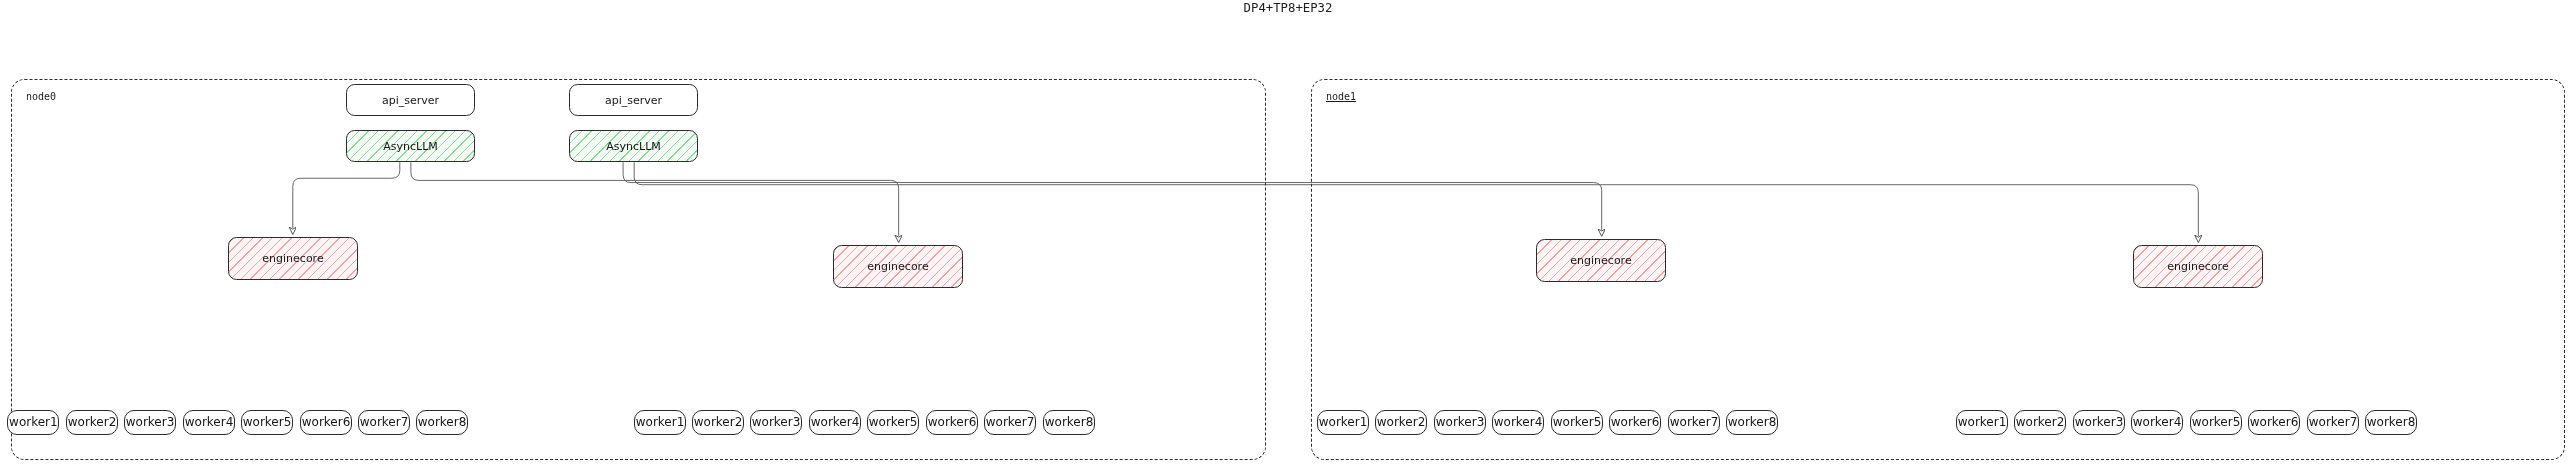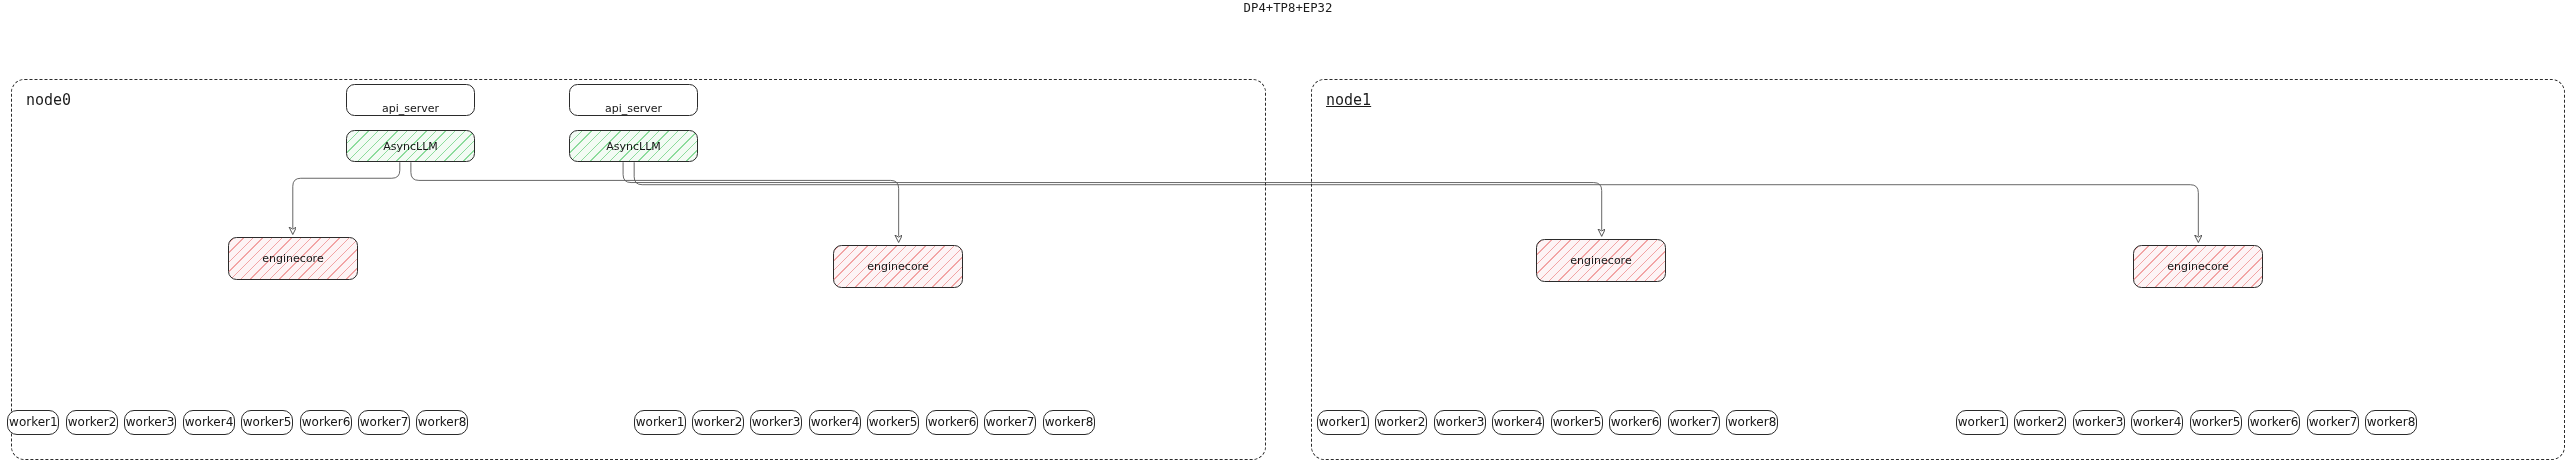--- a/index.html
+++ b/index.html
@@ -41,41 +41,40 @@
   .cluster {
     position: absolute;
     border: 1.4px dashed #2b2b2b;
     border-radius: 13.5px;
     box-sizing: border-box;
     background: transparent;
   }
   .cluster-label {
     position: absolute;
     font-family: "DejaVu Sans Mono", monospace;
-    font-size: 15px;
+    font-size: 10px;
     color: #1c1c1c;
     white-space: nowrap;
   }
   .node {
     position: absolute;
     box-sizing: border-box;
     border: 1.5px solid #2b2b2b;
     border-radius: 7.4px;
     display: flex;
     align-items: center;
     justify-content: center;
     font-size: 11px;
     color: #161616;
     background: #ffffff;
     white-space: nowrap;
   }
   .node.api {
     border-radius: 8.6px;
     background: #ffffff;
-    align-items: flex-end;
   }
   .node.asyncllm {
     border-radius: 8.6px;
     background:
       repeating-linear-gradient(
         -45deg,
         rgba(122, 214, 140, 0.85) 0px,
         rgba(122, 214, 140, 0.85) 1px,
         rgba(255,255,255,0) 1px,
         rgba(255,255,255,0) 6.8px

